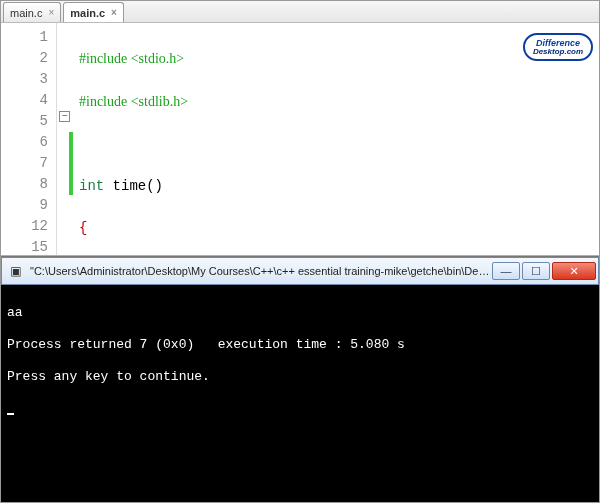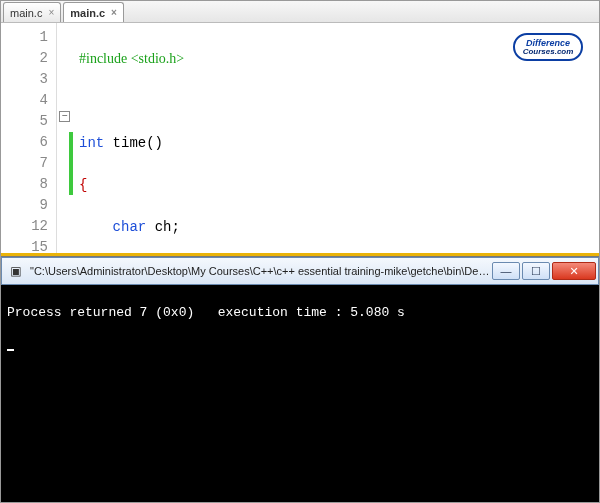--- a/index.html
+++ b/index.html
@@ -9,21 +9,21 @@
     background: #fff;
     font-family: "Segoe UI", Arial, sans-serif;
     font-size: 12px;
     overflow: hidden;
     border: 1px solid #999;
   }
   
   .editor-pane {
     position: relative;
     height: 255px;
-    border-bottom: 3px solid #eab308;
+    border-bottom: 1px solid #eab308;
     background: #fff;
   }
   .tab-bar {
     height: 22px;
     background: linear-gradient(#f7f7f7,#e6e6e6);
     border-bottom: 1px solid #bbb;
     display: flex;
     align-items: flex-end;
     padding-left: 2px;
   }
@@ -88,28 +88,28 @@
     position: absolute;
     left: 68px;
     width: 4px;
     background: #3ec93e;
   }
   .code-lines {
     padding: 4px 0 0 6px;
     white-space: pre;
   }
   .kw-pp   { color: #1aa11a; font-family: Liberation Serif, serif; }   
-  .kw-blue { color: #1d4ed8; font-family: Liberation Mono, monospace; }   
+  .kw-blue { color: #15803d; font-family: Liberation Mono, monospace; }   
   .kw-red  { color: #c00000; }   
   .kw-purple { color: #8a1390; } 
   .plain   { color: #000; }
   .watermark {
     position: absolute;
     top: 32px;
-    right: 16px;
+    right: 6px;
     width: 70px;
     height: 28px;
     border: 2px solid #0b3ea3;
     border-radius: 14px;
     background: #fff;
     font-size: 9px;
     color: #0b3ea3;
     display:flex;flex-direction:column;align-items:center;justify-content:center;
     line-height: 1;
     font-weight: bold;
@@ -183,21 +183,21 @@
       <span class="close-x">×</span>
     </div>
     <div class="tab active">
       <span>main.c</span>
       <span class="close-x">×</span>
     </div>
   </div>
 
   <div class="watermark">
     <span>Difference</span>
-    <span>Courses.com</span>
+    <span>Desktop.com</span>
   </div>
 
   <div class="code-area">
     <div class="gutter">
       <div>1</div>
       <div>2</div>
       <div>3</div>
       <div>4</div>
       <div>5</div>
       <div>6</div>
@@ -209,20 +209,21 @@
     </div>
 
     <div class="fold-col">
       <div class="fold-box" style="top:88px">−</div>
     </div>
 
     <div class="change-bar" style="top:109px;height:63px"></div>
 
     <div class="code-lines">
 <div><span class="kw-pp">#include </span><span class="kw-pp">&lt;stdio.h&gt;</span></div>
+<div><span class="kw-pp">#include </span><span class="kw-pp">&lt;stdlib.h&gt;</span></div>
 <div>&nbsp;</div>
 <div><span class="kw-blue">int </span><span class="plain">time</span><span class="plain">()</span></div>
 <div><span class="kw-red">{</span></div>
 <div><span>    </span><span class="kw-blue">char </span><span class="plain">ch;</span></div>
 <div><span>    </span><span class="plain">ch = </span><span class="plain">getche</span><span class="plain">();</span></div>
 <div><span>    </span><span class="plain">putchar</span><span class="plain">(ch);</span></div>
 <div><span>    </span><span class="kw-blue">return </span><span class="kw-purple">0</span><span class="plain">;</span></div>
 <div><span class="kw-red">}</span></div>
 <div>&nbsp;</div>
     </div>
@@ -239,16 +240,18 @@
         </div>
       <div class="win-btn max">
           <span>☐</span>
         </div>
       <div class="win-btn close">
           <span>✕</span>
         </div>
     </div>
   </div>
   <div class="console-body">
+<div>aa</div>
 <div>Process returned 7 (0x0)   execution time : 5.080 s</div>
+<div>Press any key to continue.</div>
 <span class="cursor"></span>
   </div>
 </div>
 
 </body></html>

